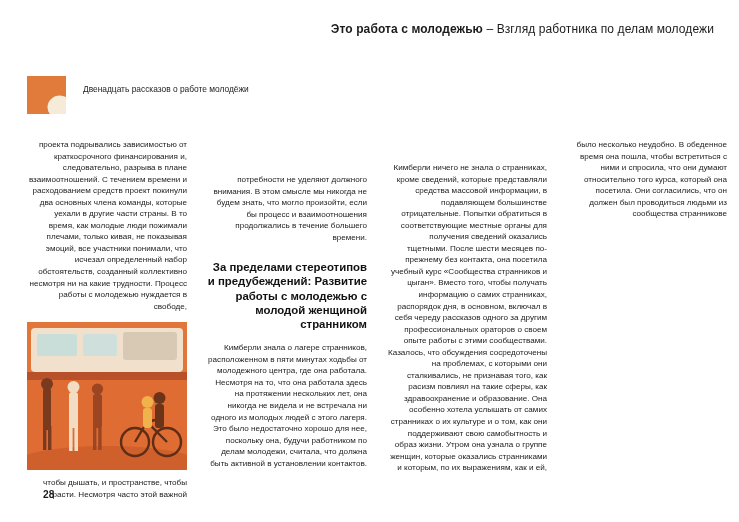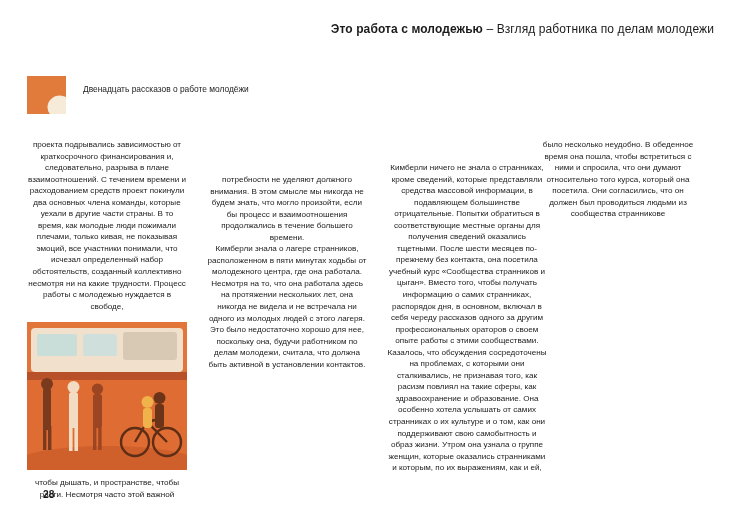--- a/index.html
+++ b/index.html
@@ -75,27 +75,27 @@
     white-space: nowrap;
   }
 
   
   .col {
     position: absolute;
     top: 139px;
     width: 160px;
     font-size: 8.1px;
     line-height: 11.55px;
-    text-align: center;
+    text-align: right;
     color: #1b1b1b;
   }
   #col-1 { left: 27px; }
   #col-2 { left: 207px; margin-top: 35px; }
   #col-3 { left: 387px; margin-top: 23px; }
-  #col-4 { left: 538px; }
+  #col-4 { left: 567px; }
 
   .col p {
     margin: 0;
   }
 
   .section-heading {
     font-size: 11.4px;
     line-height: 14.2px;
     font-weight: bold;
     margin: 17px 0 11px 0;
@@ -207,20 +207,21 @@
           <circle cx="132.5" cy="76" r="6"></circle>
         </g>
       </svg>
     </div>
 
     <p>чтобы дышать, и пространстве, чтобы расти. Несмотря часто этой важной</p>
   </div>
 
   <div class="col" id="col-2">
     <p>потребности не уделяют должного внимания. В этом смысле мы никогда не будем знать, что могло произойти, если бы процесс и взаимоотношения продолжались в течение большего времени.</p>
+    <h2 class="section-heading">За пределами стереотипов и предубеждений: Развитие работы с молодежью с молодой женщиной странником</h2>
     <p>Кимберли знала о лагере странников, расположенном в пяти минутах ходьбы от молодежного центра, где она работала. Несмотря на то, что она работала здесь на протяжении нескольких лет, она никогда не видела и не встречала ни одного из молодых людей с этого лагеря. Это было недостаточно хорошо для нее, поскольку она, будучи работником по делам молодежи, считала, что должна быть активной в установлении контактов.</p>
   </div>
 
   <div class="col" id="col-3">
     <p>Кимберли ничего не знала о странниках, кроме сведений, которые представляли средства массовой информации, в подавляющем большинстве отрицательные. Попытки обратиться в соответствующие местные органы для получения сведений оказались тщетными. После шести месяцев по-прежнему без контакта, она посетила учебный курс «Сообщества странников и цыган». Вместо того, чтобы получать информацию о самих странниках, распорядок дня, в основном, включал в себя череду рассказов одного за другим профессиональных ораторов о своем опыте работы с этими сообществами. Казалось, что обсуждения сосредоточены на проблемах, с которыми они сталкивались, не признавая того, как расизм повлиял на такие сферы, как здравоохранение и образование. Она особенно хотела услышать от самих странниках о их культуре и о том, как они поддерживают свою самобытность и образ жизни. Утром она узнала о группе женщин, которые оказались странниками и которым, по их выражениям, как и ей,</p>
   </div>
 
   <div class="col" id="col-4">
     <p>было несколько неудобно. В обеденное время она пошла, чтобы встретиться с ними и спросила, что они думают относительно того курса, который она посетила. Они согласились, что он должен был проводиться людьми из сообщества странникове</p>
   </div>

